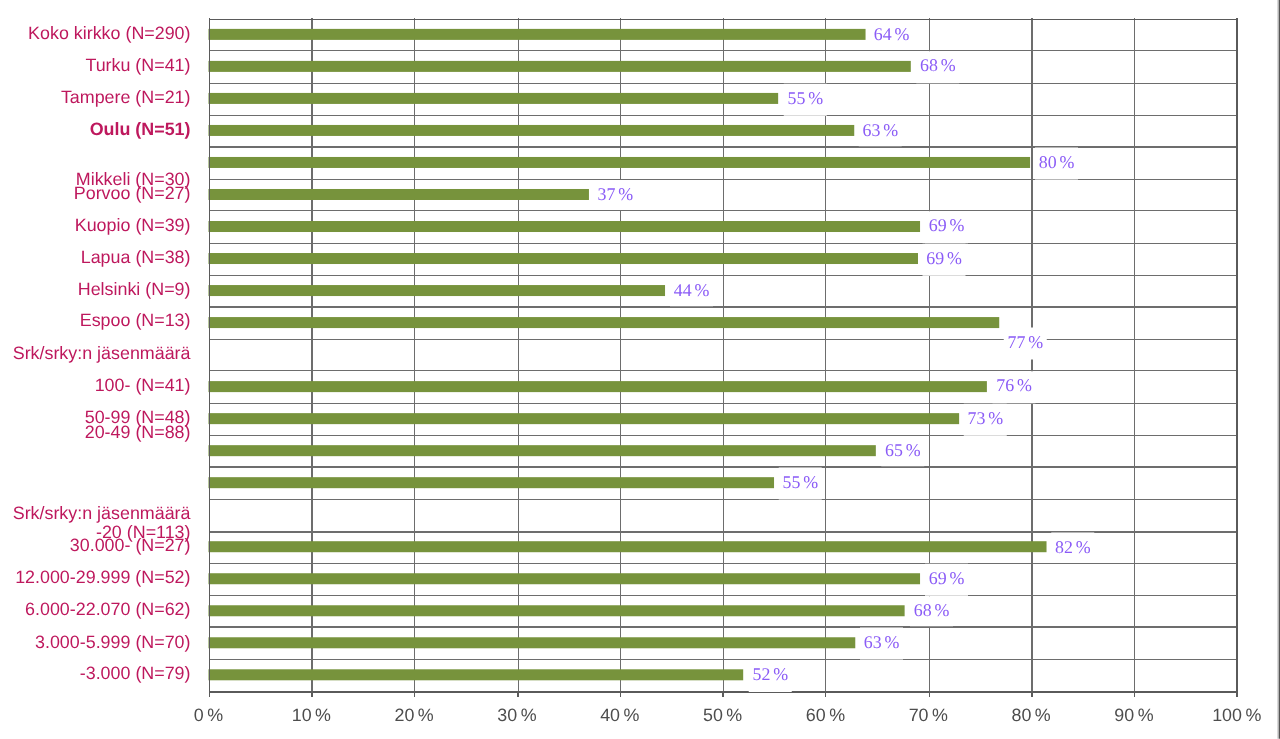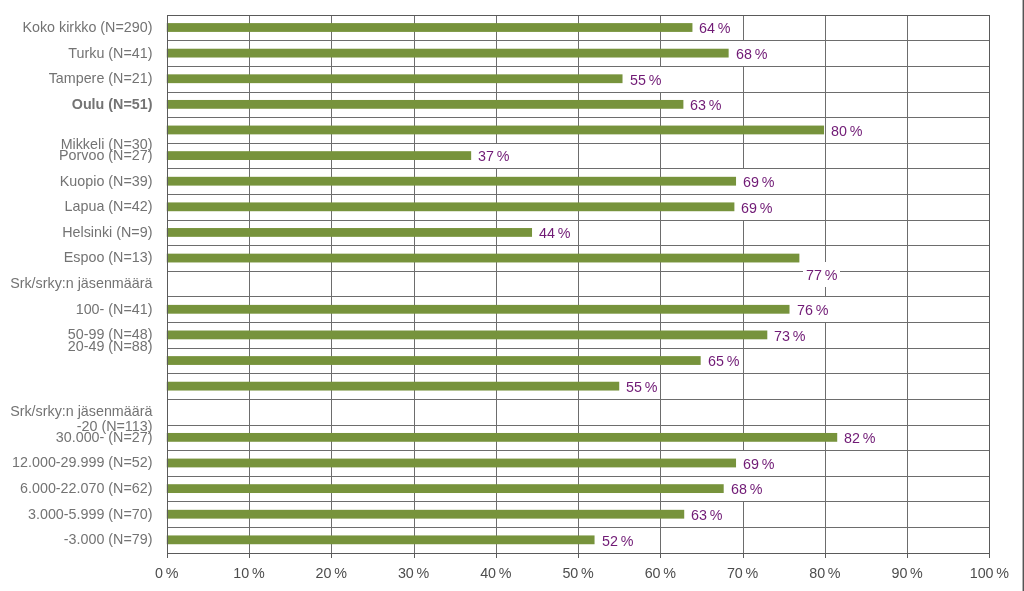--- a/index.html
+++ b/index.html
@@ -21,32 +21,32 @@
     height: 591px;
   }
   svg { display: block; }
 
   
   .cat-label {
     position: absolute;
     right: 871.6px;          
     text-align: right;
     white-space: nowrap;
-    color: #737373;
+    color: #be185d;
     font-size: 14.3px;
     line-height: 14.3px;
     font-family: "Liberation Sans", sans-serif;
     transform: translateZ(0);
   }
   .val-label {
     position: absolute;
     white-space: nowrap;
-    color: #701a75;
+    color: #8b5cf6;
     font-size: 14.3px;
-    font-family: Liberation Sans, sans-serif;
+    font-family: Liberation Serif, serif;
     background: #FFFFFF;
     word-spacing: -1.2px;
     padding: 0 2.5px 0 3px;
     box-sizing: content-box;
     display: flex;
     align-items: center;
     will-change: transform;
     text-align: center;
   }
   .tick-label {
@@ -144,21 +144,21 @@
       </g>
   </svg>
   <div id="labels-layer">
       <div class="cat-label" style="top: 19.91px;">Koko kirkko (N=290)</div>
       <div class="cat-label" style="top: 45.52px;">Turku (N=41)</div>
       <div class="cat-label" style="top: 71.14px;">Tampere (N=21)</div>
       <div class="cat-label" style="top: 96.76px; font-weight: bold;">Oulu (N=51)</div>
       <div class="cat-label" style="top: 122.38px; margin-top: 15px;">Mikkeli (N=30)</div>
       <div class="cat-label" style="top: 147.99px;">Porvoo (N=27)</div>
       <div class="cat-label" style="top: 173.61px;">Kuopio (N=39)</div>
-      <div class="cat-label" style="top: 199.22px;">Lapua (N=42)</div>
+      <div class="cat-label" style="top: 199.22px;">Lapua (N=38)</div>
       <div class="cat-label" style="top: 224.84px;">Helsinki (N=9)</div>
       <div class="cat-label" style="top: 250.46px;">Espoo (N=13)</div>
       <div class="cat-label" style="top: 276.07px;">Srk/srky:n jäsenmäärä</div>
       <div class="cat-label" style="top: 301.69px;">100- (N=41)</div>
       <div class="cat-label" style="top: 327.31px;">50-99 (N=48)</div>
       <div class="cat-label" style="top: 339px;">20-49 (N=88)</div>
       <div class="cat-label" style="top: 378.54px; margin-top: 40px;">-20 (N=113)</div>
       <div class="cat-label" style="top: 404.16px;">Srk/srky:n jäsenmäärä</div>
       <div class="cat-label" style="top: 429.77px;">30.000- (N=27)</div>
       <div class="cat-label" style="top: 455.39px;">12.000-29.999 (N=52)</div>

